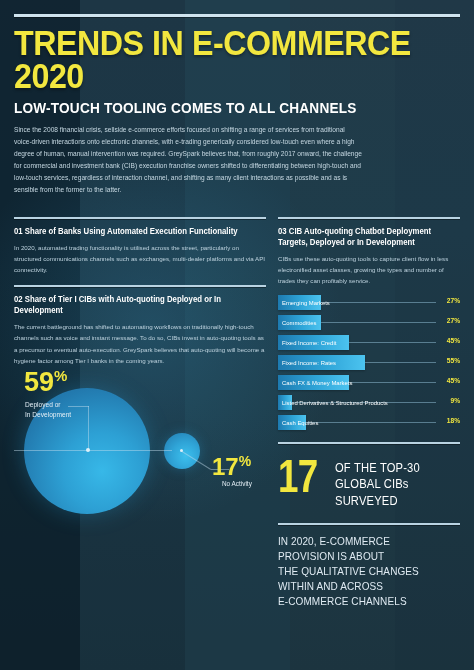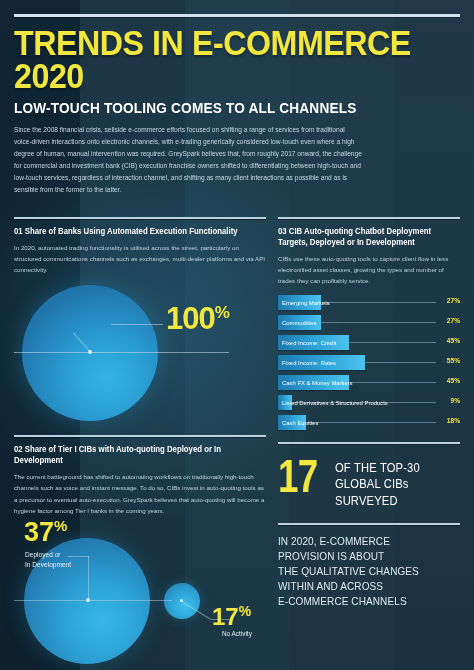--- a/index.html
+++ b/index.html
@@ -151,44 +151,36 @@
     <p class="intro">Since the 2008 financial crisis, sellside e-commerce efforts focused on shifting a range of services from traditional voice-driven interactions onto electronic channels, with e-trading generically considered low-touch even where a high degree of human, manual intervention was required. GreySpark believes that, from roughly 2017 onward, the challenge for commercial and investment bank (CIB) execution franchise owners shifted to differentiating between high-touch and low-touch services, regardless of interaction channel, and shifting as many client interactions as possible and as is sensible from the former to the latter.</p>
 
     <div class="cols">
 
       <div class="colL">
 
         <div class="rule sec"></div>
         <div class="sec-head">01 Share of Banks Using Automated Execution Functionality</div>
         <p class="sec-body">In 2020, automated trading functionality is utilised across the street, particularly on structured communications channels such as exchanges, multi-dealer platforms and via API connectivity.</p>
 
-        <div class="pie1-wrap">
-          <div class="pie1"></div>
-          <div class="pie1-h"></div>
-          <div class="pie1-lead"></div>
-          <div class="pie1-lead2"></div>
-          <div class="pie1-dot"></div>
-          <div class="big100"><span>100</span><span class="pct">%</span></div>
-        </div>
 
         <div class="rule sec"></div>
         <div class="sec-head">02 Share of Tier I CIBs with Auto-quoting Deployed or In Development</div>
         <p class="sec-body">The current battleground has shifted to automating workflows on traditionally high-touch channels such as voice and instant message. To do so, CIBs invest in auto-quoting tools as a precursor to eventual auto-execution. GreySpark believes that auto-quoting will become a hygiene factor among Tier I banks in the coming years.</p>
 
         <div class="pie2-wrap">
           <div class="circleA"></div>
           <div class="circleB"></div>
           <div class="pie2-h"></div>
           <div class="leadA"></div>
           <div class="leadA2"></div>
           <div class="leadB"></div>
           <div class="leadB2"></div>
           <div class="dotA"></div>
           <div class="dotB"></div>
-          <div class="lbl83"><span>37</span><span class="pct">%</span></div>
+          <div class="lbl83"><span>59</span><span class="pct">%</span></div>
           <div class="cap83" style="white-space:pre-line">Deployed or
 In Development</div>
           <div class="lbl17"><span>17</span><span class="pct">%</span></div>
           <div class="cap17">No Activity</div>
         </div>
 
       </div>
 
       <div class="colR">
 

